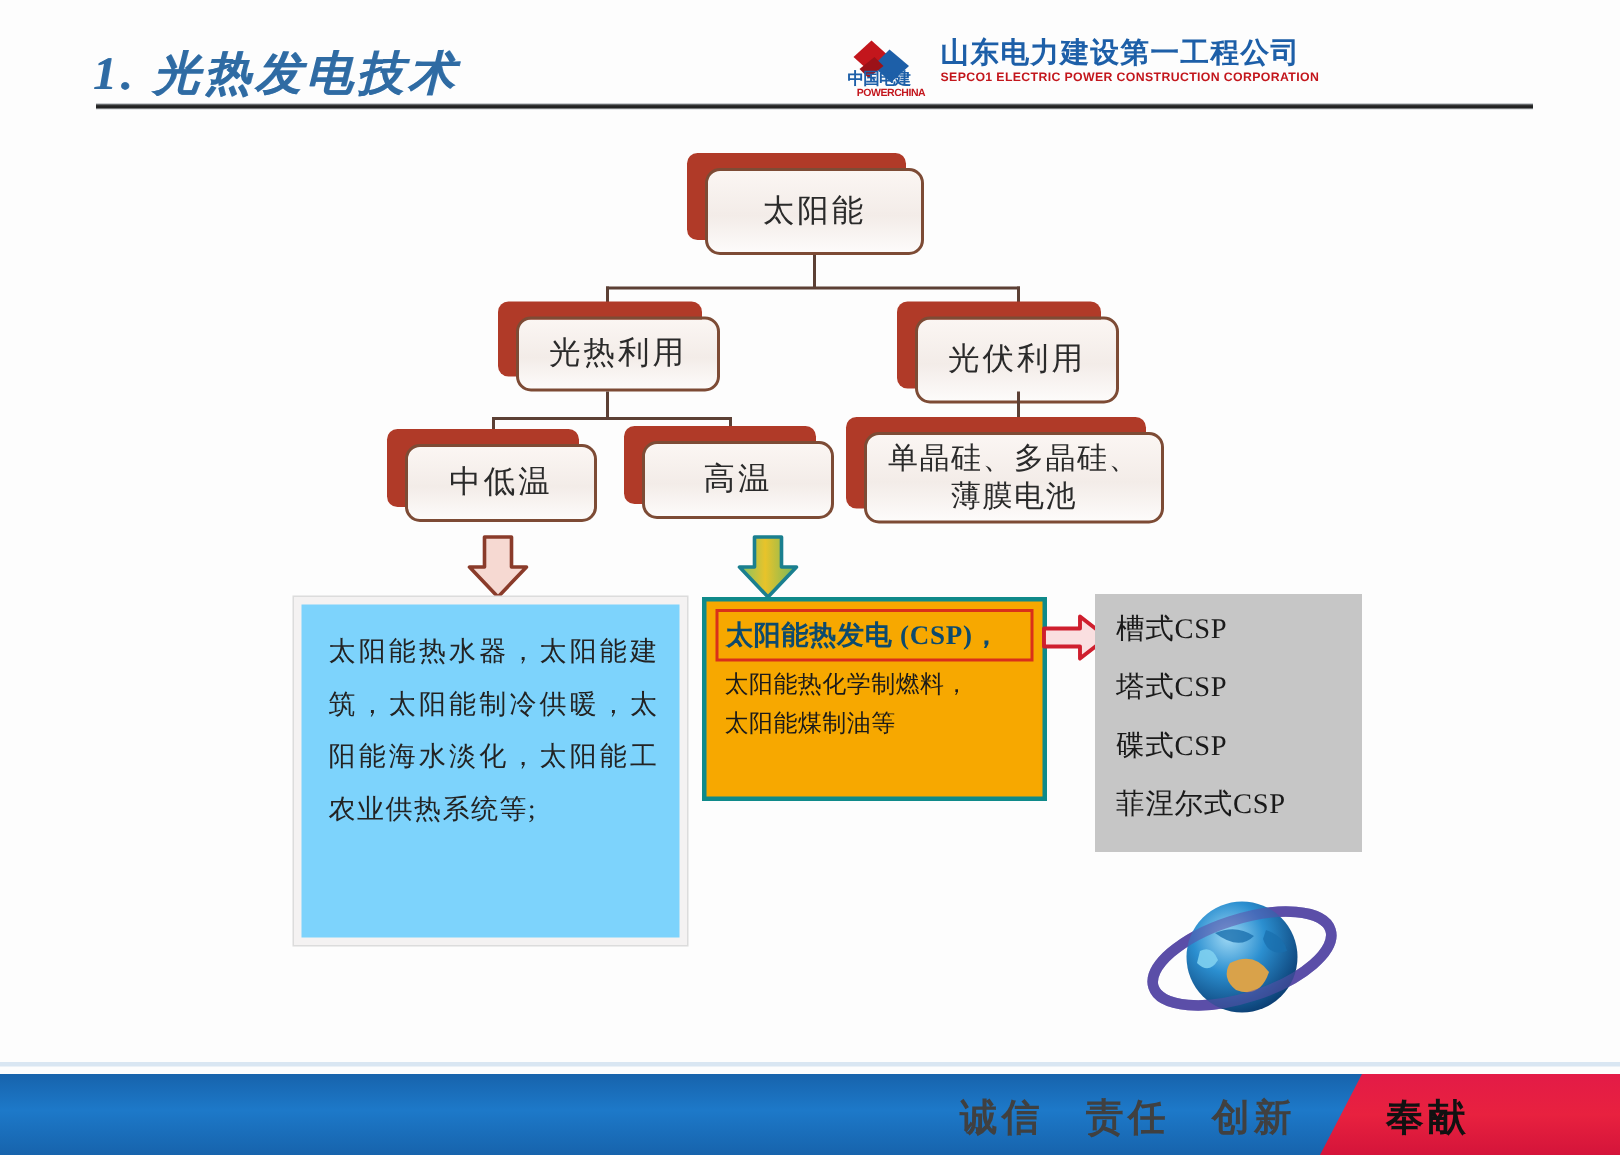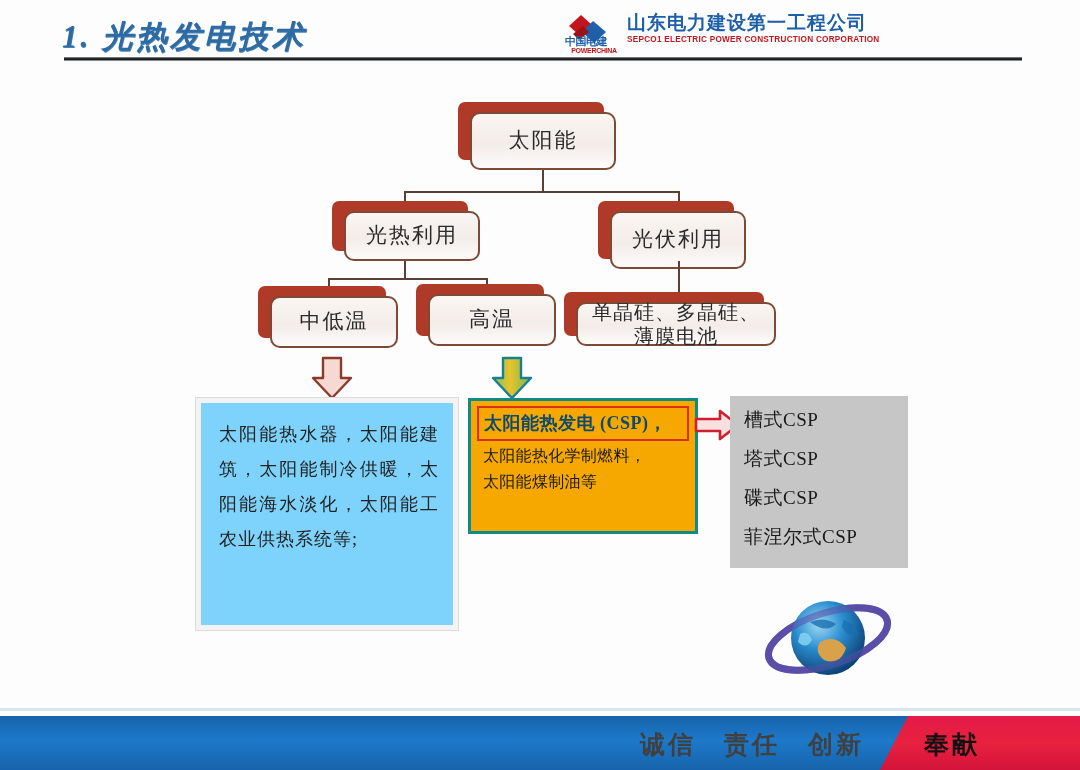--- a/index.html
+++ b/index.html
@@ -10,21 +10,21 @@
     overflow: hidden;
   }
   #slide {
     position: relative;
     width: 1080px; height: 770px;
     background: #fdfdfd;
     overflow: hidden;
   }
 
   
-  #header { position: absolute; left: 0; top: 0; width: 923px; height: 68px; text-decoration: underline; }
+  #header { position: absolute; left: 0; top: 12px; width: 923px; height: 68px; text-decoration: underline; }
   #slide-title {
     position: absolute; left: 62px; top: 16px;
     font-family: "Liberation Serif", "DejaVu Serif", serif;
     font-size: 31px; font-weight: bold; font-style: italic;
     color: #2f6ba3;
     letter-spacing: 3px;
     white-space: nowrap;
     text-shadow: 0.5px 0.5px 0 #4a83b8;
   }
   #title-rule {
@@ -221,21 +221,21 @@
   <div class="node" style="left:270px; top:296px; width:128px; height:52px;">
     <div class="shadow"></div>
     <div class="face">中低温</div>
   </div>
 
   <div class="node" style="left:428px; top:294px; width:128px; height:52px;">
     <div class="shadow"></div>
     <div class="face">高温</div>
   </div>
 
-  <div class="node two-line" style="left:576px; top:302px; width:200px; height:44px;">
+  <div class="node two-line" style="left:576px; top:288px; width:200px; height:61px;">
     <div class="shadow"></div>
     <div class="face">
       <div>
         <div>单晶硅、多晶硅、</div>
         <div>薄膜电池</div>
       </div>
     </div>
   </div>
 
   <svg class="arrow-down" style="left:310px; top:356px; width:44px; height:44px;" viewBox="0 0 44 44">

